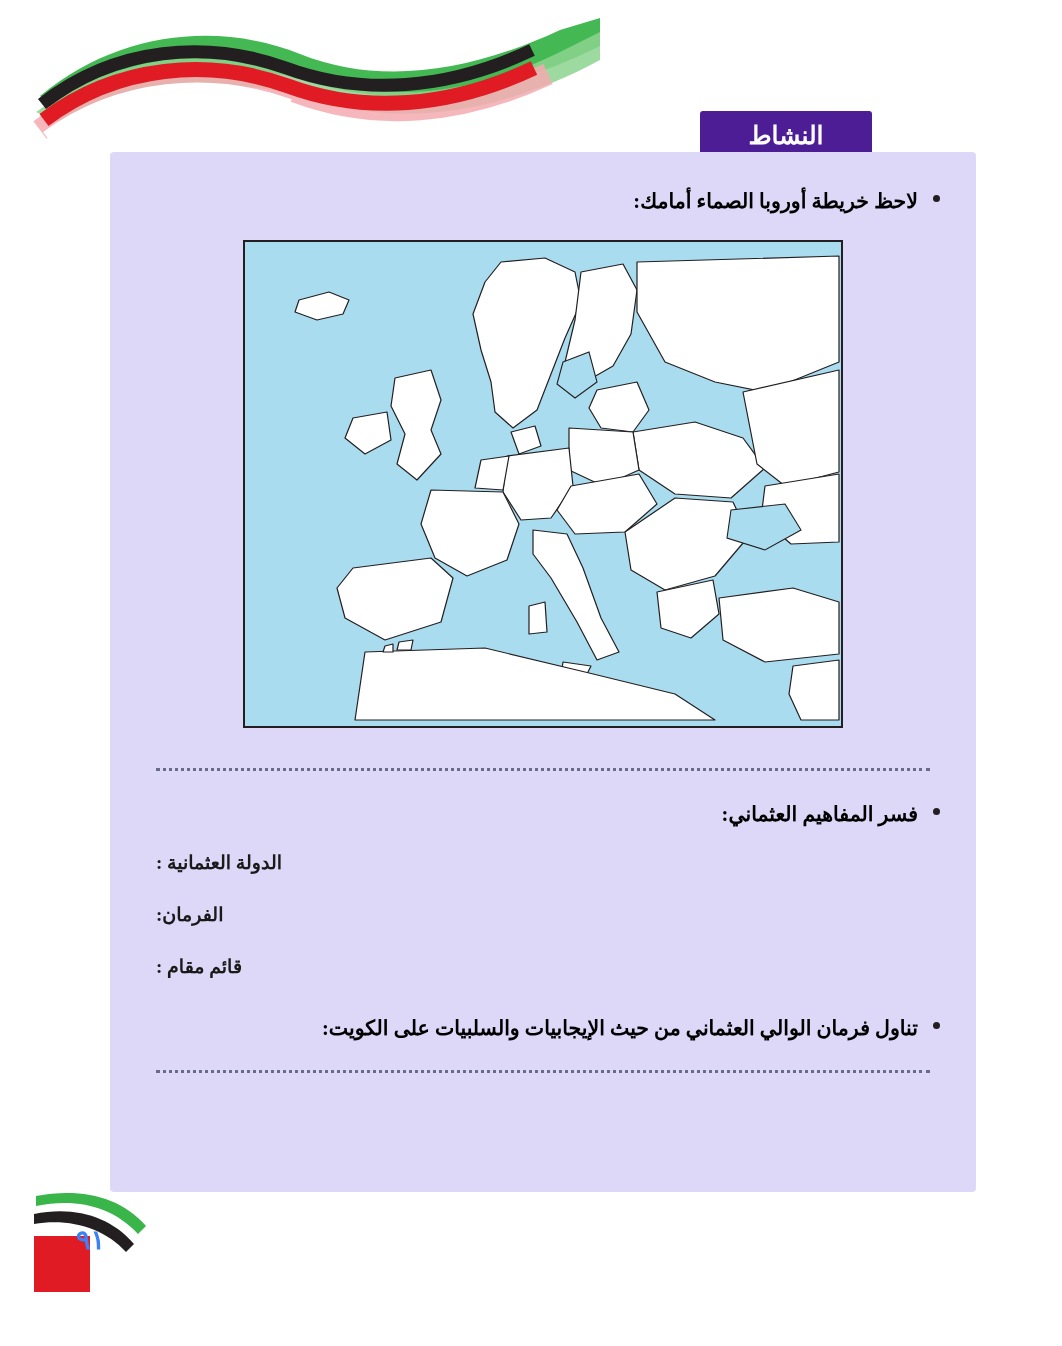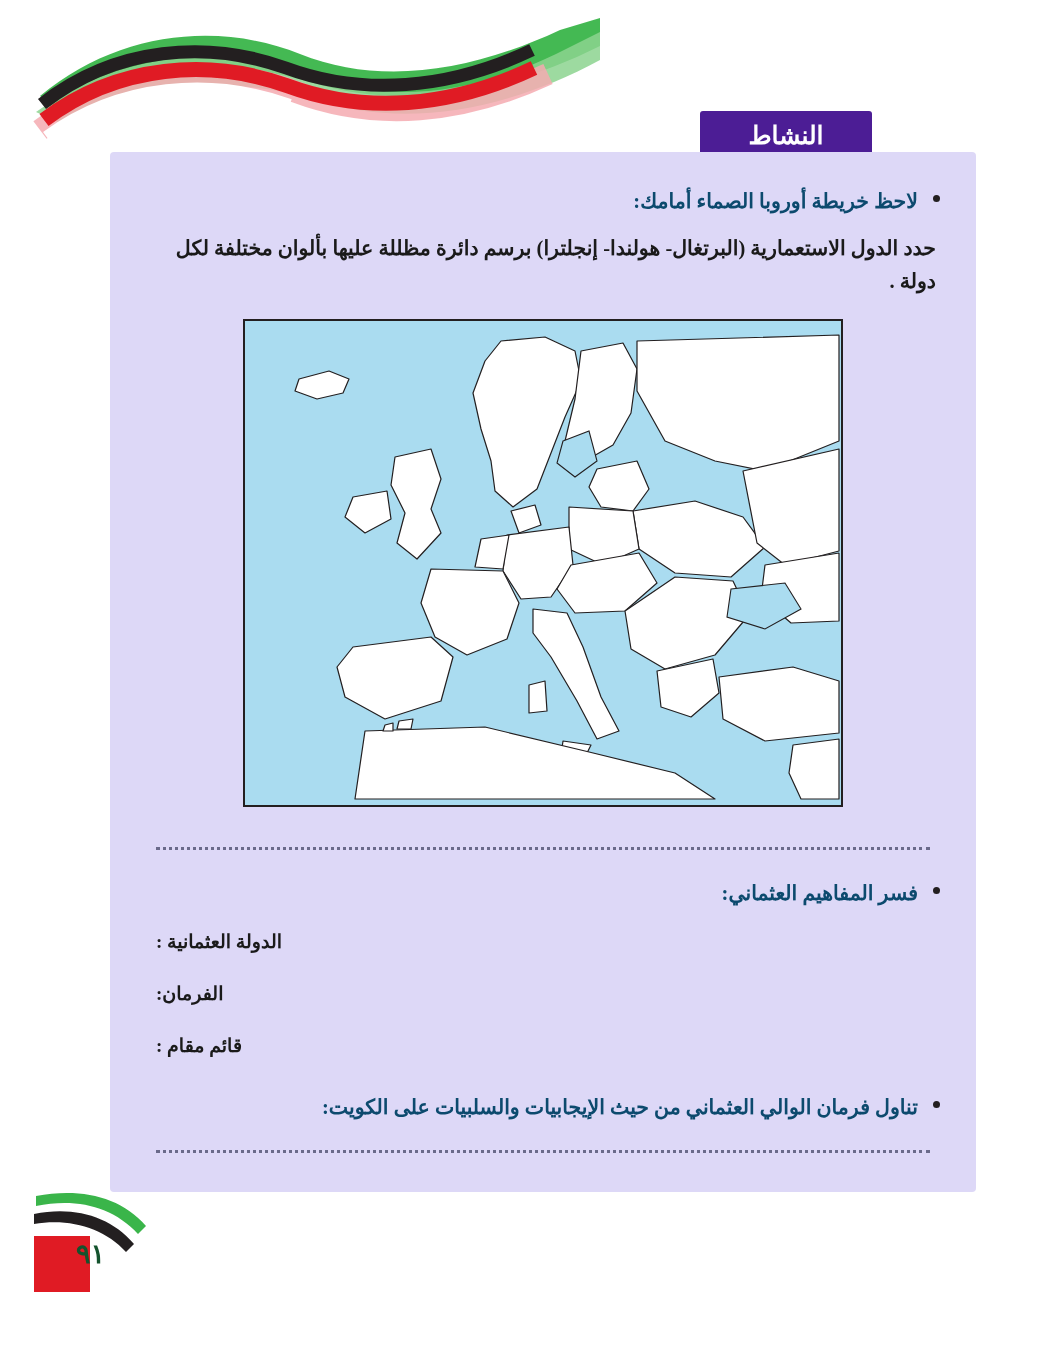--- a/index.html
+++ b/index.html
@@ -73,21 +73,21 @@
     content: "";
     display: block;
     width: 7px;
     height: 7px;
     border-radius: 50%;
     background: #231f20;
   }
   .bullet-text {
     font-size: 20.5px;
     font-weight: bold;
-    color: #0c4a6e;
+    color: #000000;
     line-height: 1.55;
     padding-right: 8px;
   }
 
   .para {
     font-size: 20.5px;
     font-weight: bold;
     color: #1a1a1a;
     line-height: 1.6;
     margin: 14px 4px 0 4px;
@@ -137,25 +137,25 @@
   
   .footer-mark {
     position: absolute;
     bottom: 48px;
     left: 34px;
     width: 120px;
     height: 110px;
   }
   .page-num {
     position: absolute;
-    bottom: 76px;
+    bottom: 90px;
     left: 76px;
     font-size: 27px;
     font-weight: bold;
-    color: #14532d;
+    color: #3b82f6;
   }
 </style>
 </head>
 <body>
 
 <div class="ribbon">
   <svg width="620" height="160" viewBox="0 0 620 160" xmlns="http://www.w3.org/2000/svg">
     <path d="M40 96 C 120 30, 220 22, 300 54 C 380 86, 470 72, 560 30 L 600 18 L 600 46 C 500 96, 400 110, 310 82 C 230 58, 140 62, 62 112 Z" fill="#3ab54a" opacity="0.95"></path>
     <path d="M36 60 C 130 36, 230 50, 300 86 C 372 122, 460 120, 548 78 L 600 52 L 600 78 C 506 128, 408 142, 320 112 C 244 86, 150 84, 70 120 Z" fill="#ffffff" opacity="0.0"></path>
     <path d="M36 112 C 120 52, 220 44, 300 74 C 382 104, 470 96, 556 54 L 600 32 L 600 60 C 504 112, 404 128, 314 100 C 236 76, 146 80, 66 126 Z" fill="#8cd48f" opacity="0.85"></path>
@@ -170,21 +170,20 @@
   <span>النشاط</span>
 </div>
 
 <div class="panel">
 
   <div class="bullet-row">
     <div class="bullet-dot"></div>
     <div class="bullet-text">لاحظ خريطة أوروبا الصماء أمامك:</div>
   </div>
 
-  <div class="para">حدد الدول الاستعمارية (البرتغال- هولندا- إنجلترا) برسم دائرة مظللة عليها بألوان مختلفة لكل دولة .</div>
 
   <div class="map-wrap">
     <svg width="596" height="484" viewBox="0 0 596 484" xmlns="http://www.w3.org/2000/svg">
       <rect x="0" y="0" width="596" height="484" fill="#aadcf0"></rect>
       <g fill="#ffffff" stroke="#231f20" stroke-width="1.2" stroke-linejoin="round">
 
         <path d="M54 58 L84 50 L104 58 L98 72 L72 78 L50 70 Z"></path>
 
         <path d="M256 20 L300 16 L330 30 L336 60 L320 96 L306 132 L292 168 L268 186 L250 170 L246 140 L236 108 L228 72 L240 40 Z"></path>
 

